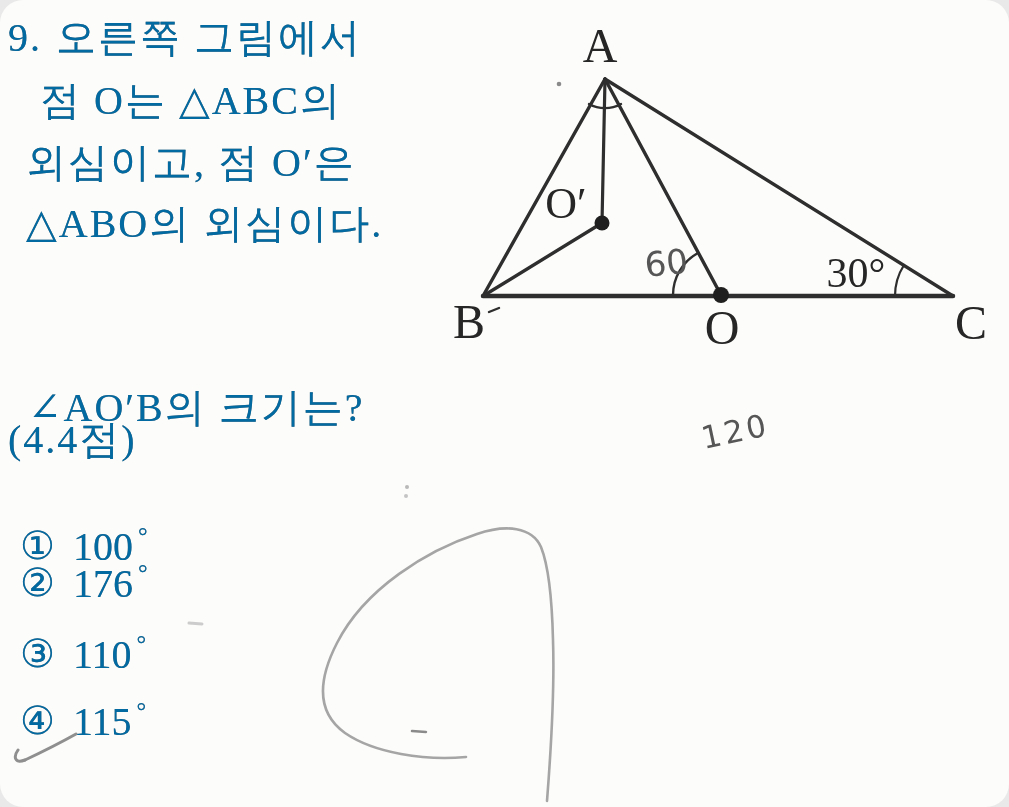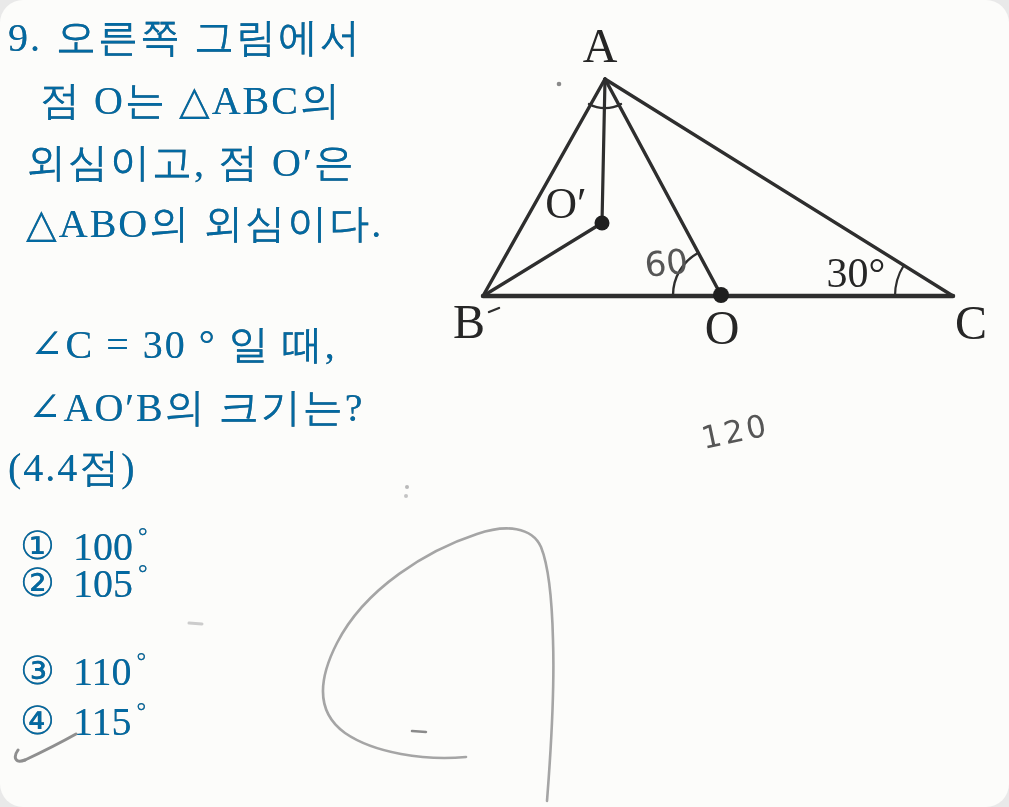--- a/index.html
+++ b/index.html
@@ -21,30 +21,30 @@
     text-shadow:0 0 .6px rgba(20,20,20,.55);
   }
   .qnum { margin-right:14px; }
   .l1{ left:8px;  top:10px;  }
   .l2{ left:28px; top:73px;margin-left:12px;  }
   .l3{ left:26px; top:135px; }
   .l4{ left:26px; top:196px; }
   .l5{ left:32px; top:257px; }
   .l6{ left:30px; top:317px; }
   .l7{ left:28px; top:380px; }
-  .l8{ left:8px;  top:440px;text-align:right; }
+  .l8{ left:8px;  top:412px;text-align:right; }
   
   .choice {
     position:absolute;
     left:20px;
     font-size:40px;
     white-space:nowrap;
     text-shadow:0 0 .6px rgba(20,20,20,.5);
   }
-  .c1{ top:498px;margin-top:25px; } .c2{ top:560px; } .c3{ top:648px; } .c4{ top:690px;margin-top:8px; } .c5{ top:750px; }
+  .c1{ top:498px;margin-top:25px; } .c2{ top:560px; } .c3{ top:631px; } .c4{ top:690px;margin-top:8px; } .c5{ top:750px; }
   .marker {
     font-family:"DejaVu Sans",sans-serif;
     font-size:39px;
     vertical-align:1px;
   }
   .val { margin-left:18px; }
   .deg { font-size:24px; vertical-align:16px; margin-left:5px; }
   
   .overlay {
     position:absolute; left:0; top:0;
@@ -63,26 +63,25 @@
 </style>
 </head>
 <body>
 
 <div class="page">
 
   <div class="qline l1"><span class="qnum">9.</span><span>오른쪽 그림에서</span></div>
   <div class="qline l2">점 O는 △ABC의</div>
   <div class="qline l3">외심이고, 점 O′은</div>
   <div class="qline l4">△ABO의 외심이다.</div>
-  <div class="qline l6">∠C = 30 ° 일 때,</div>
   <div class="qline l7">∠AO′B의 크기는?</div>
   <div class="qline l8">(4.4점)</div>
 
   <div class="choice c1"><span class="marker">①</span><span class="val">100</span><span class="deg">°</span></div>
-  <div class="choice c2"><span class="marker">②</span><span class="val">105</span><span class="deg">°</span></div>
+  <div class="choice c2"><span class="marker">②</span><span class="val">176</span><span class="deg">°</span></div>
   <div class="choice c3"><span class="marker">③</span><span class="val">110</span><span class="deg">°</span></div>
   <div class="choice c4"><span class="marker">④</span><span class="val">115</span><span class="deg">°</span></div>
 
   <svg class="overlay" width="1009" height="807" viewBox="0 0 1009 807">
 
     <g>
       <path class="ink" d="M 483 296 L 953 296" stroke-width="4.5"></path>
       <path class="ink" d="M 605 79 L 483 296" stroke-width="3.4"></path>
       <path class="ink" d="M 605 79 L 953 296" stroke-width="3.4"></path>
       <path class="ink" d="M 605 79 L 721 295" stroke-width="3.4"></path>

